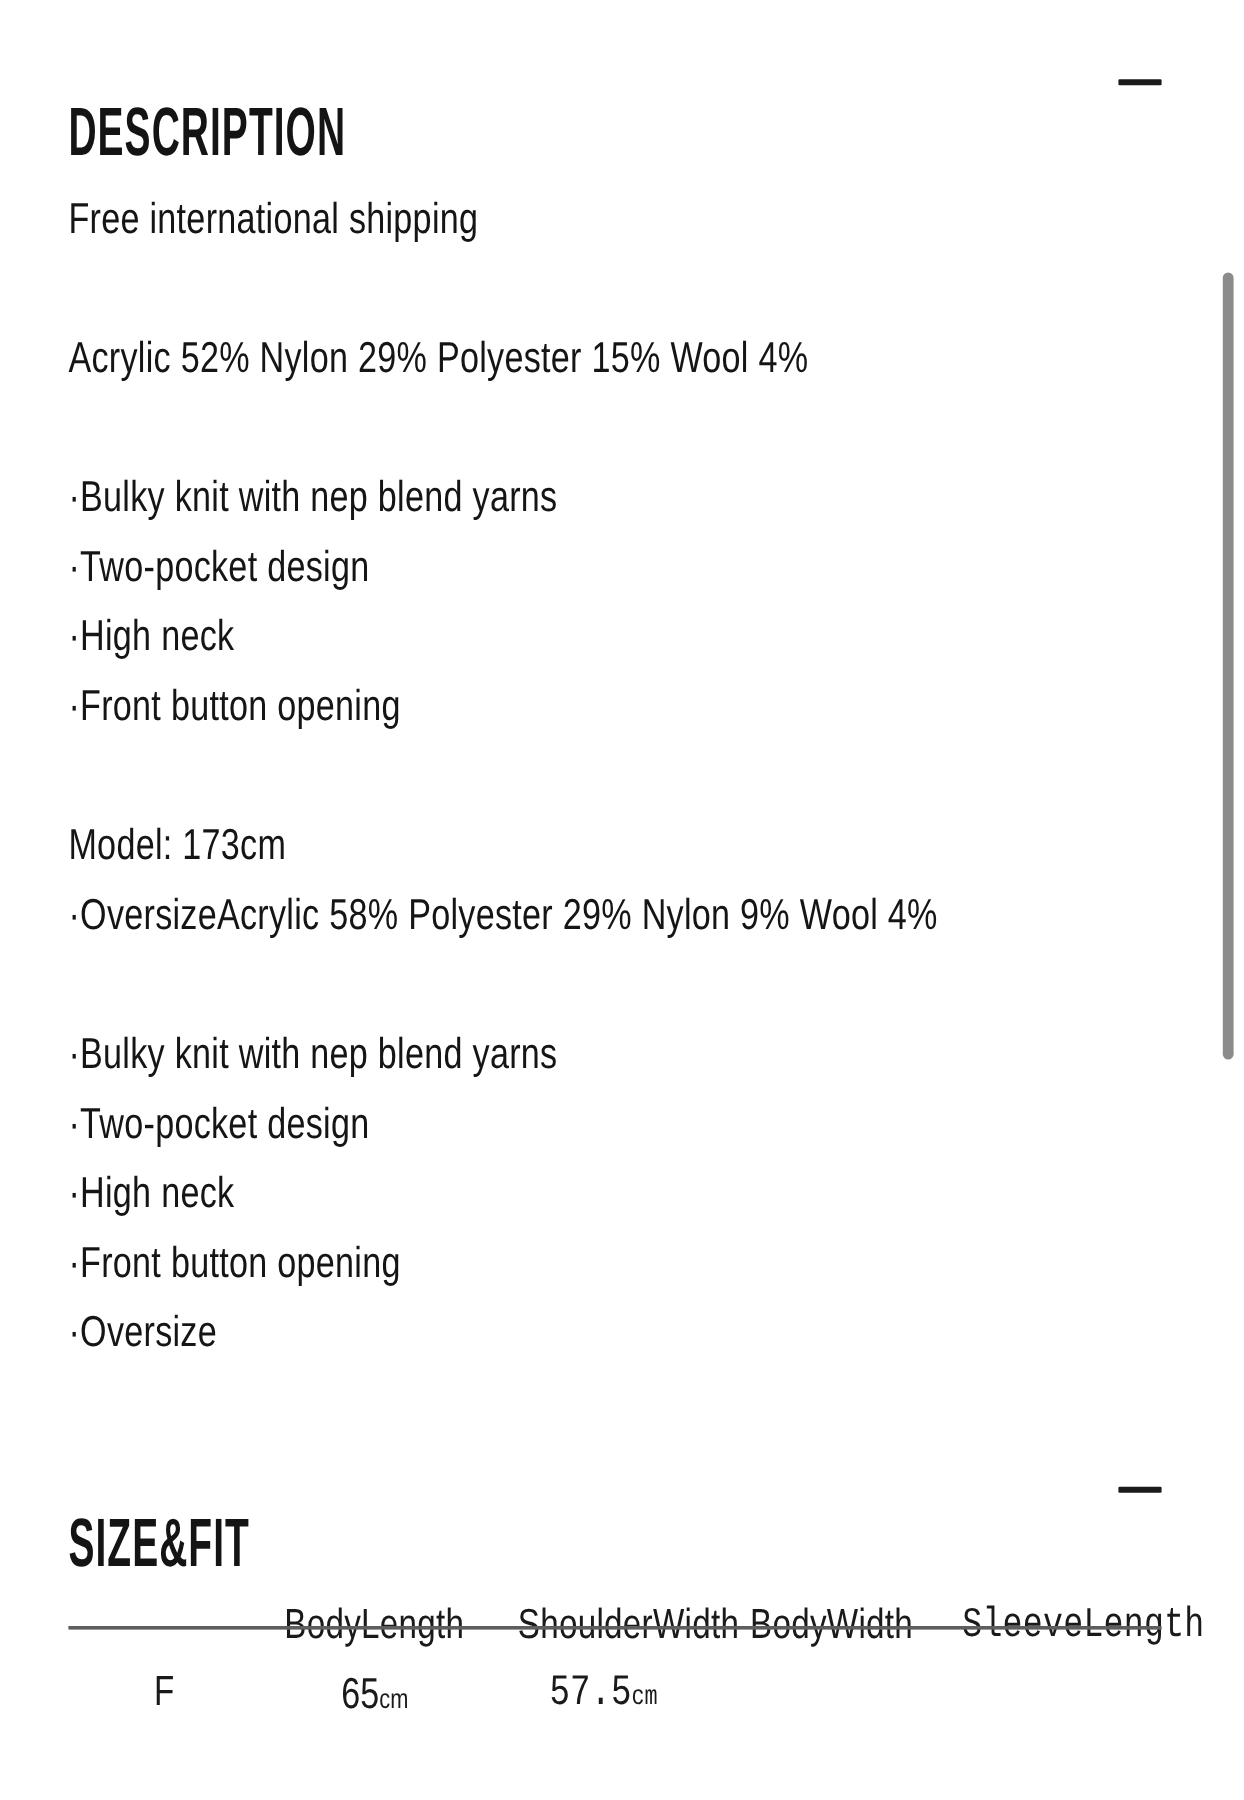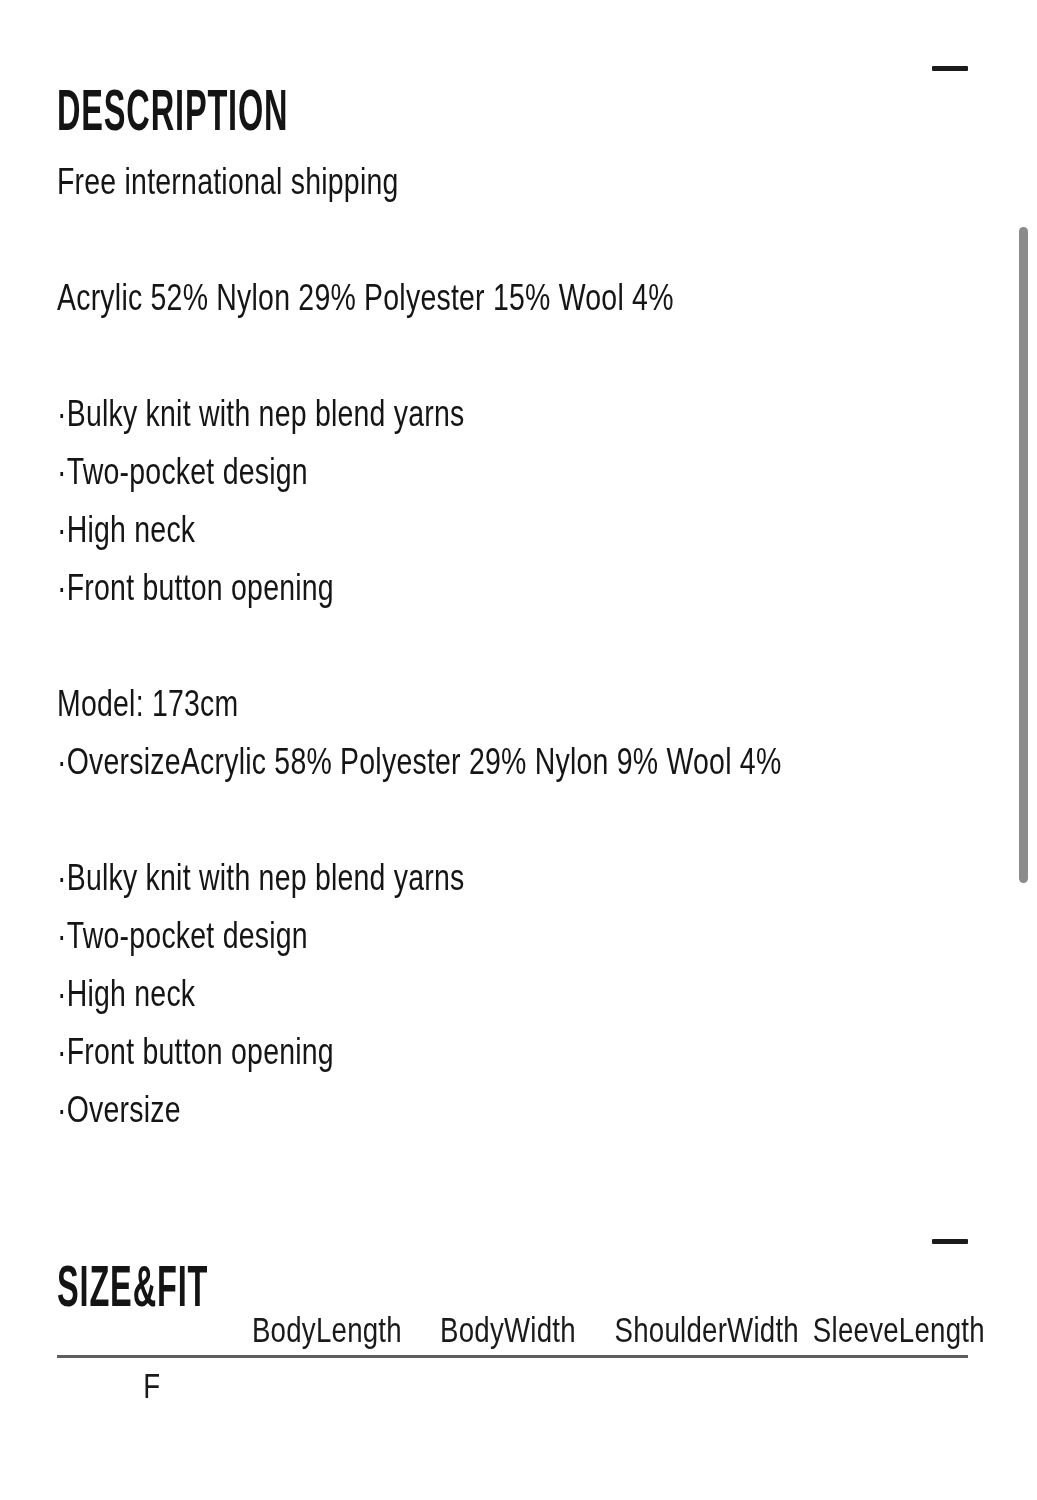--- a/index.html
+++ b/index.html
@@ -31,25 +31,25 @@
     position: absolute; left: 932px; width: 36px; height: 5px;
     background: #1b1b1b; border-radius: 1px; cursor: pointer;
   }
   .scrollbar-thumb {
     position: absolute; left: 1019px; top: 227px;
     width: 9px; height: 656px;
     background: #8b8b8b; border-radius: 5px;
   }
 
   
-  .fit-table { position: absolute; left: 72px; width: 911px; }
+  .fit-table { position: absolute; left: 57px; width: 911px; margin-top: 24px; }
   .tbl-row { display: flex; width: 911px; }
   .tbl-cell { text-align: center; overflow: visible; }
   .c0 { width: 160px; } .c1 { width: 190px; } .c2 { width: 168px; }
-  .c3 { width: 200px; } .c4 { width: 193px; }
+  .c3 { width: 200px; } .c4 { width: 193px; font-family: Liberation Mono, monospace; }
   .cell-inner {
     display: inline-block; white-space: nowrap;
     font-size: 35px; font-weight: 400; line-height: 1.1;
     transform: scaleX(0.79); transform-origin: 50% 50%;
     color: #1a1a1a;
   }
   .hdr .cell-inner { font-weight: 400; letter-spacing: 0.3px; }
   .val-num { font-size: 36px; }
   .val-unit { font-size: 23px; }
   .tbl-divider {
@@ -89,35 +89,45 @@
     <h2 class="sec-title" style="top:1211px;">SIZE&amp;FIT</h2>
     <div class="minus-btn" style="top:1239px;"></div>
 
     <div class="fit-table hdr tbl-row" style="top:1311px;">
       <div class="tbl-cell c0">
         <span class="cell-inner"></span>
       </div>
       <div class="tbl-cell c1">
         <span class="cell-inner">BodyLength</span>
       </div>
+      <div class="tbl-cell c3">
+        <span class="cell-inner">ShoulderWidth</span>
+      </div>
       <div class="tbl-cell c2">
         <span class="cell-inner">BodyWidth</span>
-      </div>
-      <div class="tbl-cell c3">
-        <span class="cell-inner">ShoulderWidth</span>
       </div>
       <div class="tbl-cell c4">
         <span class="cell-inner">SleeveLength</span>
       </div>
     </div>
 
     <div class="tbl-divider"></div>
 
     <div class="fit-table tbl-row" style="top:1367px;">
       <div class="tbl-cell c0">
         <span class="cell-inner">F</span>
       </div>
+      <div class="tbl-cell c1">
+        <span class="cell-inner">
+          <span class="val-num">65</span><span class="val-unit">cm</span>
+        </span>
+      </div>
+      <div class="tbl-cell c4">
+        <span class="cell-inner">
+          <span class="val-num">57.5</span><span class="val-unit">cm</span>
+        </span>
+      </div>
     </div>
   </section>
 
   <div class="scrollbar-thumb"></div>
 
 </div>
 
 </body></html>

